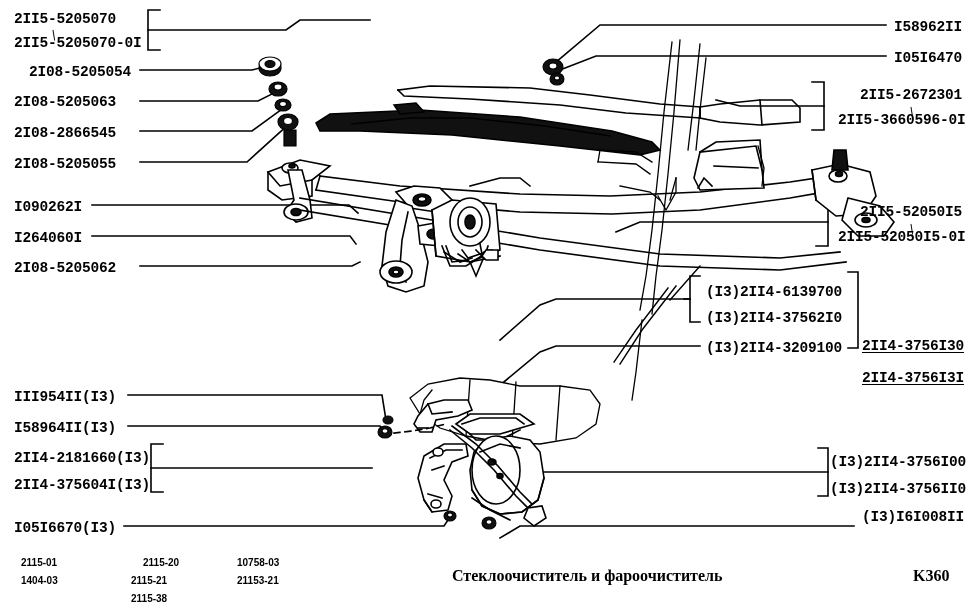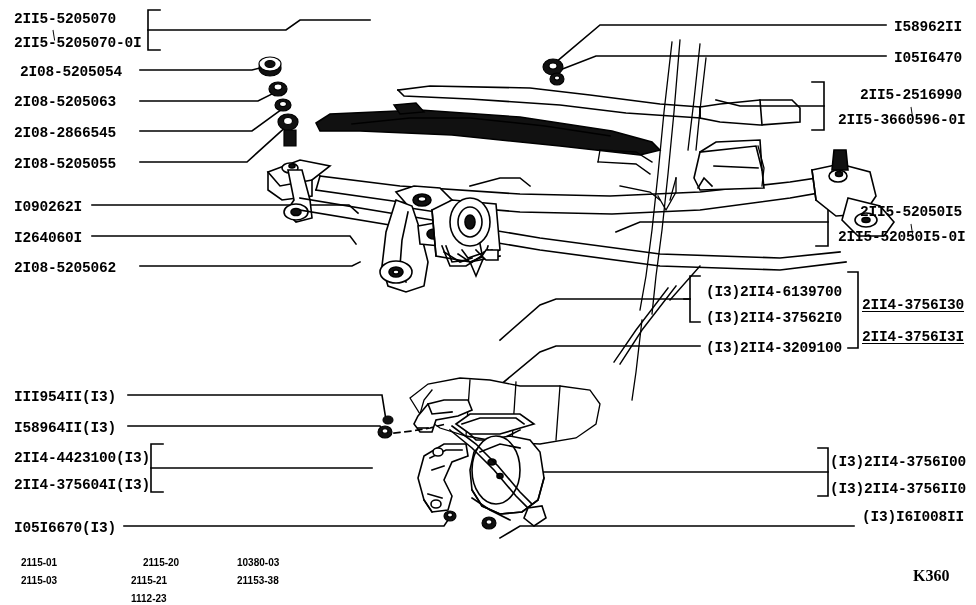--- a/index.html
+++ b/index.html
@@ -9,21 +9,21 @@
     color:#000000;
   }
   #sheet{position:absolute;left:0;top:0;width:888px;height:605px;}
   svg#art{position:absolute;left:0;top:0;width:976px;height:605px;}
   .lbl{
     position:absolute;white-space:nowrap;
     font-family:"Liberation Mono","DejaVu Sans Mono",monospace;
     font-size:14.5px;letter-spacing:-0.2px;font-weight:700;
     color:#000;line-height:1;
   }
-  .lbl.u{text-decoration:underline;text-underline-offset:2px;}
+  .lbl.u{text-decoration:underline;text-underline-offset:2px;margin-top:41px;}
   .foot-code{
     position:absolute;white-space:nowrap;
     font-family:Liberation Sans, sans-serif;
     font-size:10px;font-weight:700;color:#000;line-height:1;
   }
   .foot-title{
     position:absolute;white-space:nowrap;
     font-family:"Liberation Serif","DejaVu Serif",serif;
     font-size:16px;font-weight:700;color:#000;line-height:1;
   }
@@ -278,57 +278,58 @@
         <ellipse cx="553" cy="66" rx="4" ry="3" fill="#fff"></ellipse>
         <ellipse cx="557" cy="79" rx="7" ry="6"></ellipse>
         <ellipse cx="557" cy="78" rx="2.6" ry="2" fill="#fff"></ellipse>
       </g>
 
     </g>
   </svg>
 
   <div class="lbl" style="left:14px;top:12px">2II5-5205070</div>
   <div class="lbl" style="left:14px;top:36px">2II5-5205070-0I</div>
-  <div class="lbl" style="left:20px;top:65px">2I08-5205054</div>
+  <div class="lbl" style="left:29px;top:65px">2I08-5205054</div>
   <div class="lbl" style="left:14px;top:95px">2I08-5205063</div>
   <div class="lbl" style="left:14px;top:126px">2I08-2866545</div>
   <div class="lbl" style="left:14px;top:157px">2I08-5205055</div>
   <div class="lbl" style="left:14px;top:200px">I090262I</div>
   <div class="lbl" style="left:14px;top:231px">I264060I</div>
   <div class="lbl" style="left:14px;top:261px">2I08-5205062</div>
   <div class="lbl" style="left:14px;top:390px">III954II(I3)</div>
   <div class="lbl" style="left:14px;top:421px">I58964II(I3)</div>
-  <div class="lbl" style="left:14px;top:451px">2II4-4423100(I3)</div>
+  <div class="lbl" style="left:14px;top:451px">2II4-2181660(I3)</div>
   <div class="lbl" style="left:14px;top:478px">2II4-375604I(I3)</div>
   <div class="lbl" style="left:14px;top:521px">I05I6670(I3)</div>
 
   <div class="lbl" style="left:894px;top:20px">I58962II</div>
   <div class="lbl" style="left:894px;top:51px">I05I6470</div>
-  <div class="lbl" style="left:860px;top:88px">2II5-2516990</div>
+  <div class="lbl" style="left:860px;top:88px">2II5-2672301</div>
   <div class="lbl" style="left:838px;top:113px">2II5-3660596-0I</div>
   <div class="lbl" style="left:860px;top:205px">2II5-52050I5</div>
   <div class="lbl" style="left:838px;top:230px">2II5-52050I5-0I</div>
   <div class="lbl" style="left:830px;top:455px">(I3)2II4-3756I00</div>
   <div class="lbl" style="left:830px;top:482px">(I3)2II4-3756II0</div>
   <div class="lbl" style="left:862px;top:510px">(I3)I6I008II</div>
 
   <div class="lbl" style="left:706px;top:285px">(I3)2II4-6139700</div>
   <div class="lbl" style="left:706px;top:311px">(I3)2II4-37562I0</div>
   <div class="lbl" style="left:706px;top:341px">(I3)2II4-3209100</div>
 
   <div class="lbl u" style="left:862px;top:298px">2II4-3756I30</div>
   <div class="lbl u" style="left:862px;top:330px">2II4-3756I3I</div>
 
   <div class="slash" style="left:52px;top:27px">/</div>
   <div class="slash" style="left:910px;top:104px">/</div>
   <div class="slash" style="left:910px;top:221px">/</div>
 
   <div class="foot-code" style="left:21px;top:558px">2115-01</div>
-  <div class="foot-code" style="left:21px;top:576px">2115-03</div>
+  <div class="foot-code" style="left:21px;top:576px">1404-03</div>
   <div class="foot-code" style="left:143px;top:558px">2115-20</div>
   <div class="foot-code" style="left:131px;top:576px">2115-21</div>
-  <div class="foot-code" style="left:131px;top:594px">1112-23</div>
-  <div class="foot-code" style="left:237px;top:558px">10380-03</div>
-  <div class="foot-code" style="left:237px;top:576px">21153-38</div>
-
+  <div class="foot-code" style="left:131px;top:594px">2115-38</div>
+  <div class="foot-code" style="left:237px;top:558px">10758-03</div>
+  <div class="foot-code" style="left:237px;top:576px">21153-21</div>
+
+  <div class="foot-title" style="left:452px;top:568px">Стеклоочиститель и фароочиститель</div>
   <div class="foot-page" style="left:913px;top:568px">K360</div>
 
 </div>
 
 </body></html>

